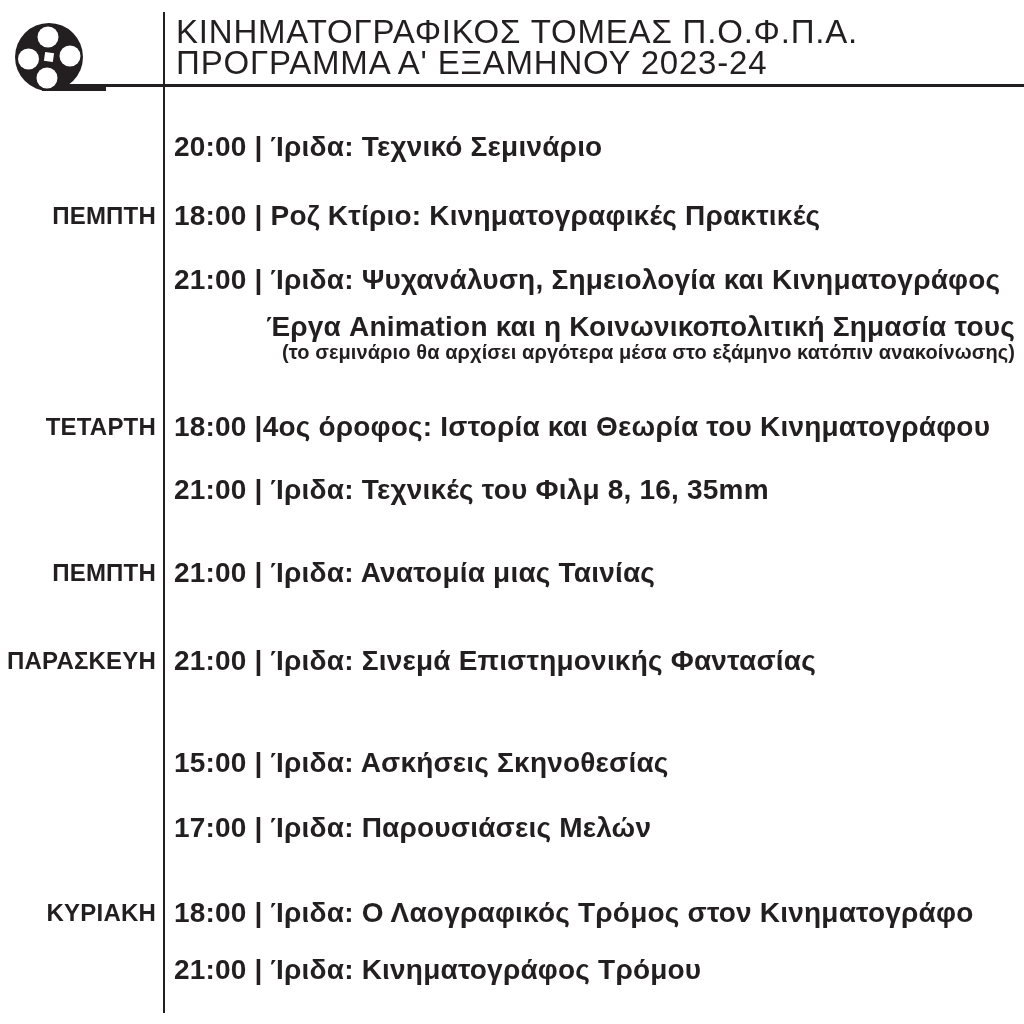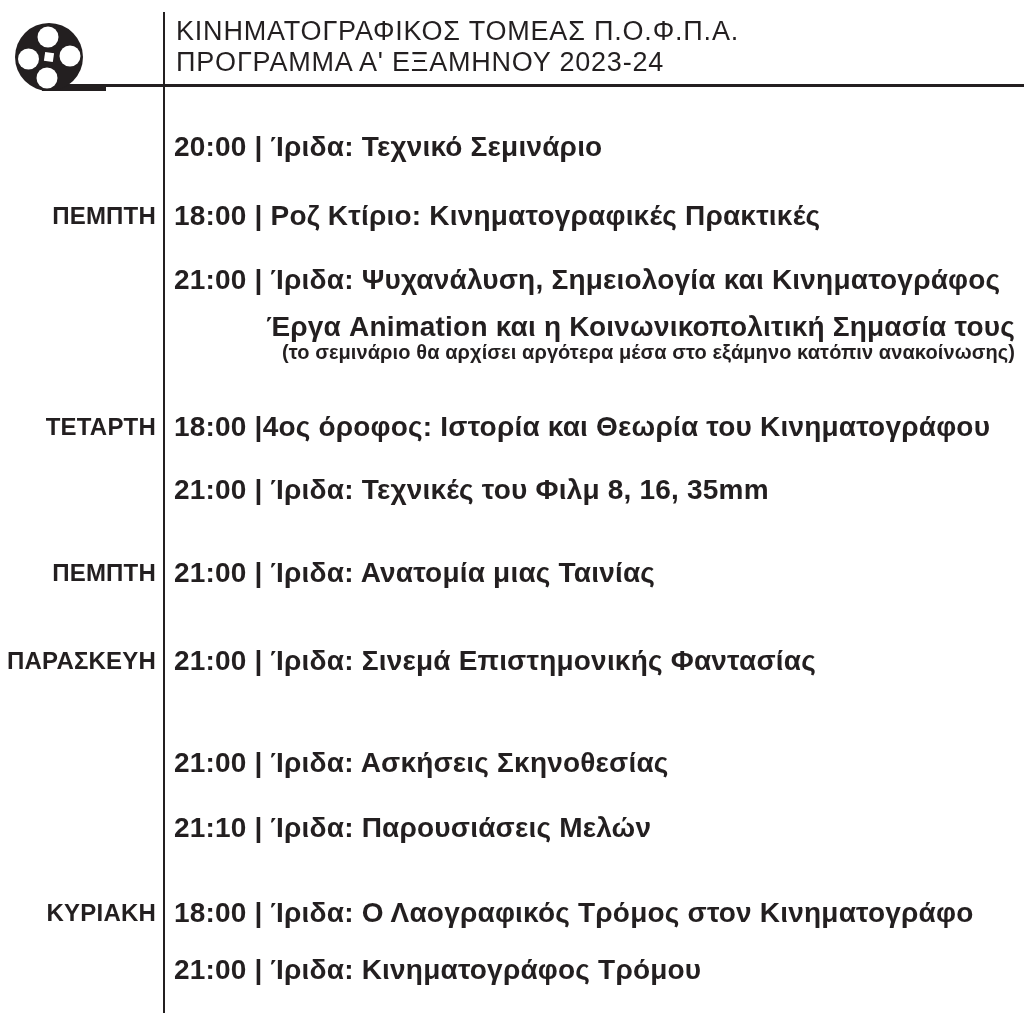--- a/index.html
+++ b/index.html
@@ -36,21 +36,21 @@
   .reel {
     position: absolute;
     left: 14px;
     top: 20px;
   }
   
   .header {
     position: absolute;
     left: 176px;
     top: 16px;
-    font-size: 27px;
+    font-size: 33px;
     line-height: 31px;
     letter-spacing: 0.8px;
     font-weight: 400;
     white-space: nowrap;
   }
   
   .row {
     position: absolute;
     left: 0;
     right: 0;
@@ -139,24 +139,24 @@
     <div class="day">ΠΕΜΠΤΗ</div>
     <div class="line">21:00 | Ίριδα: Ανατομία μιας Ταινίας</div>
   </div>
 
   <div class="row" style="top:644px">
     <div class="day">ΠΑΡΑΣΚΕΥΗ</div>
     <div class="line">21:00 | Ίριδα: Σινεμά Επιστημονικής Φαντασίας</div>
   </div>
 
   <div class="row" style="top:746px">
-    <div class="line">21:00 | Ίριδα: Ασκήσεις Σκηνοθεσίας</div>
+    <div class="line">15:00 | Ίριδα: Ασκήσεις Σκηνοθεσίας</div>
   </div>
   <div class="row" style="top:811px">
-    <div class="line">21:10 | Ίριδα: Παρουσιάσεις Μελών</div>
+    <div class="line">17:00 | Ίριδα: Παρουσιάσεις Μελών</div>
   </div>
 
   <div class="row" style="top:896px">
     <div class="day">ΚΥΡΙΑΚΗ</div>
     <div class="line">18:00 | Ίριδα: Ο Λαογραφικός Τρόμος στον Κινηματογράφο</div>
   </div>
   <div class="row" style="top:953px">
     <div class="line">21:00 | Ίριδα: Κινηματογράφος Τρόμου</div>
   </div>
 

